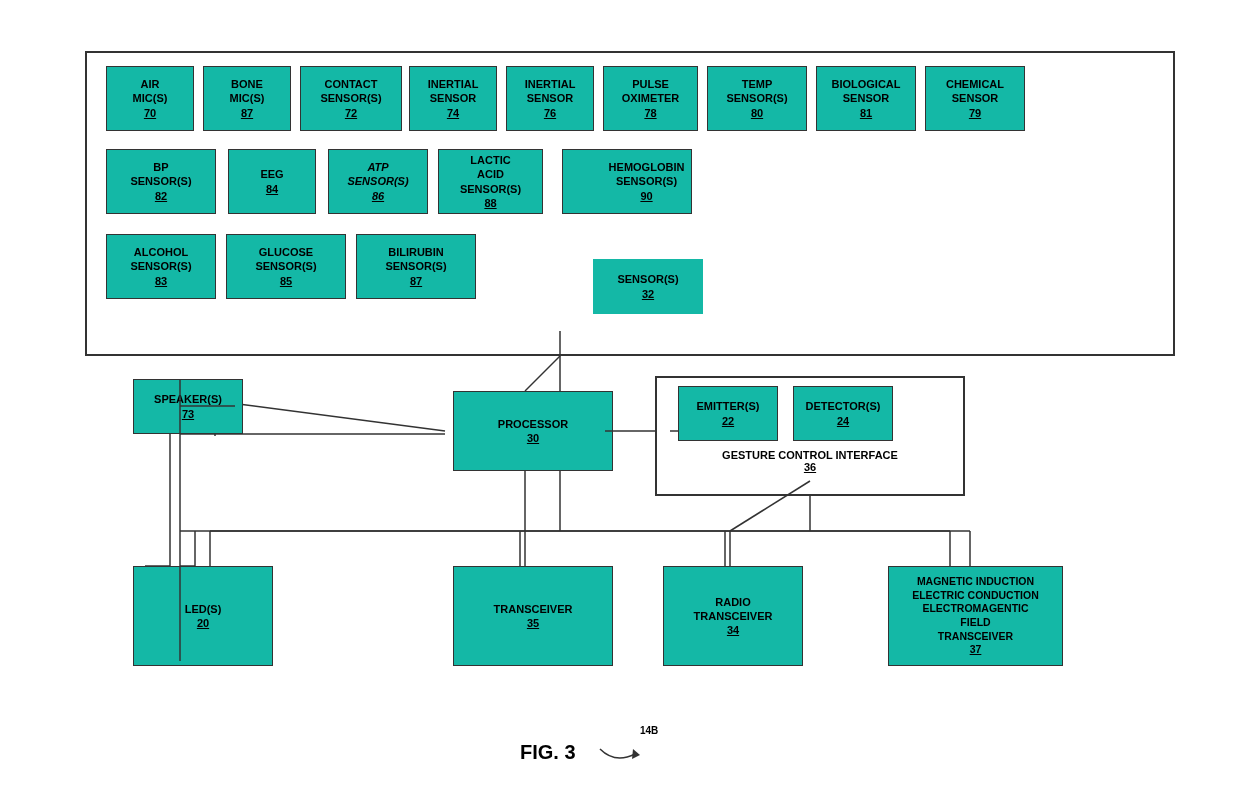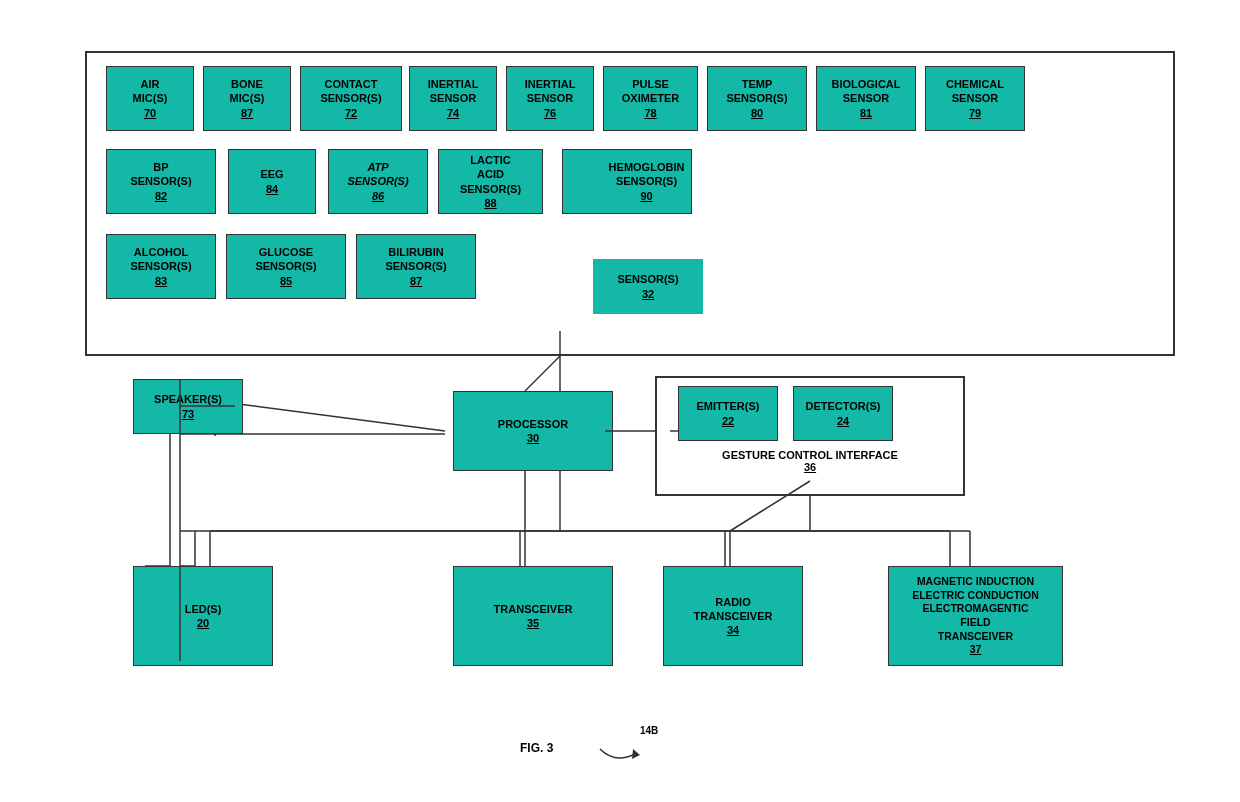--- a/index.html
+++ b/index.html
@@ -45,21 +45,21 @@
     }
     svg.lines {
       position: absolute;
       top: 0; left: 0;
       width: 100%;
       height: 100%;
       pointer-events: none;
     }
     .fig-label {
       position: absolute;
-      font-size: 12px;
+      font-size: 20px;
       font-weight: bold;
       text-align: center;
     }
   </style>
 </head>
 <body>
 
 <div class="diagram-container">
   <svg class="lines">
 

